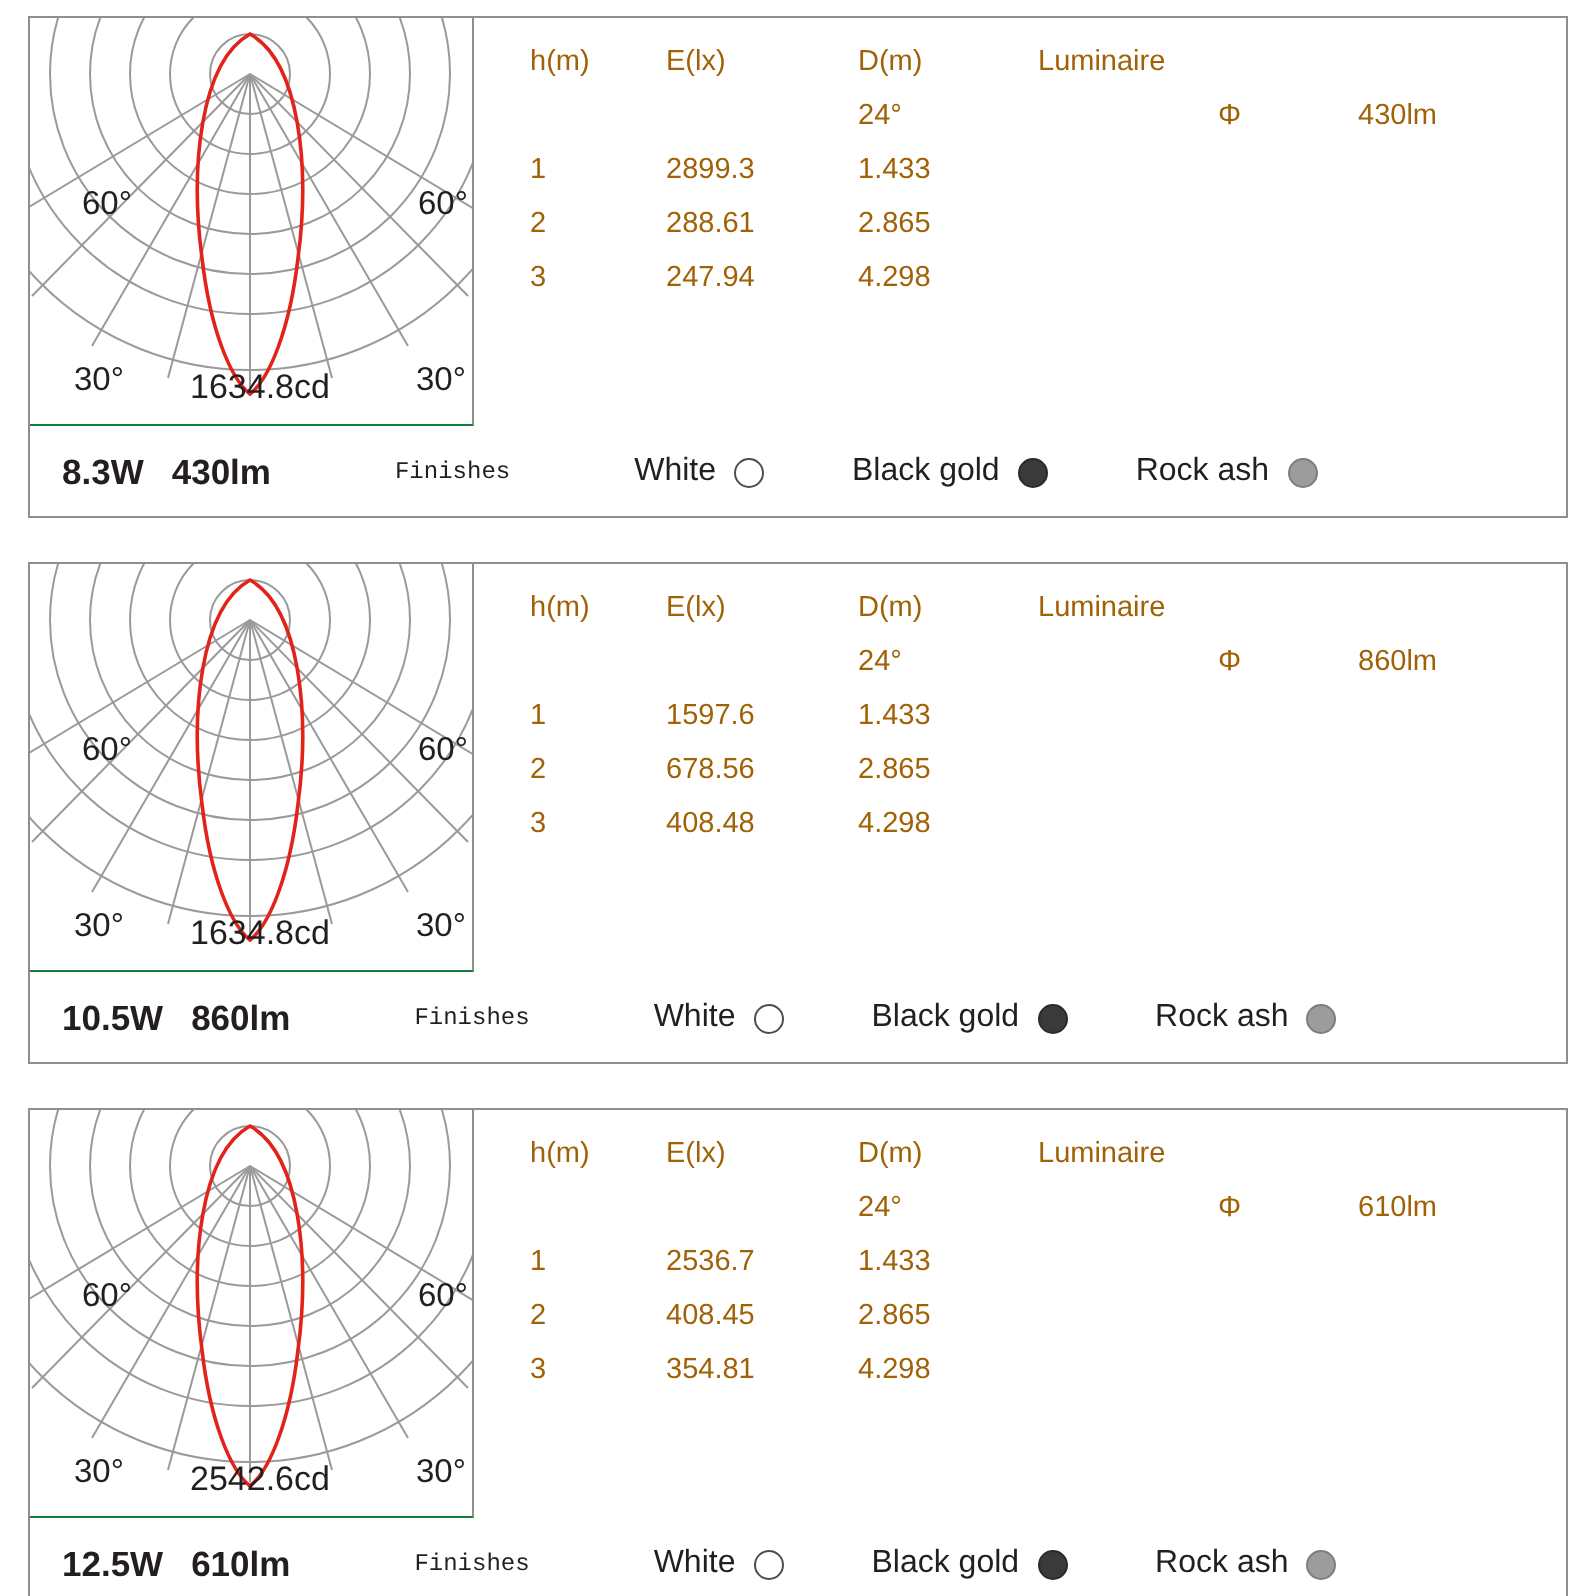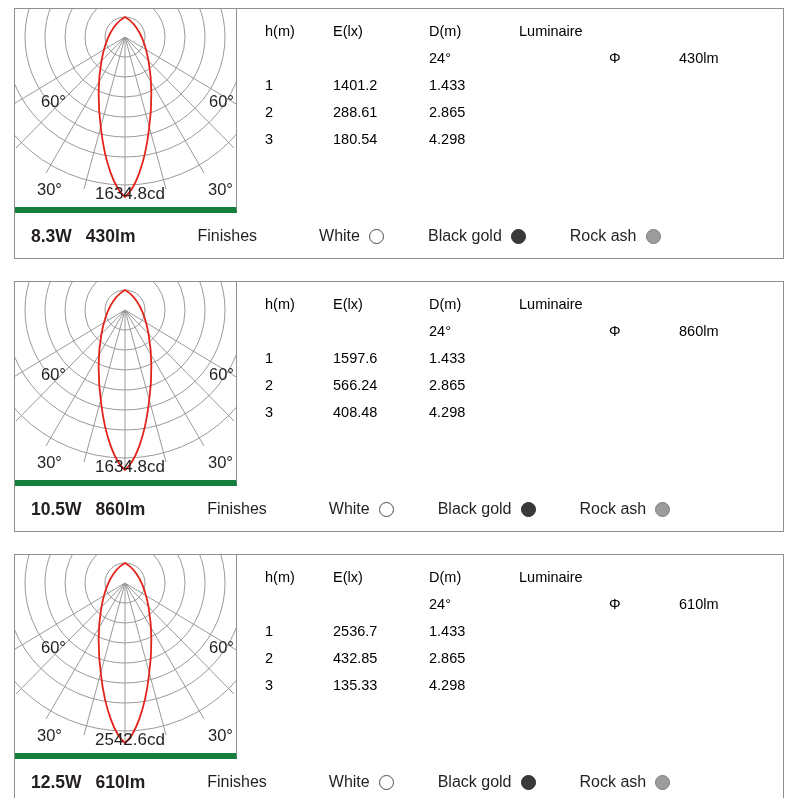--- a/index.html
+++ b/index.html
@@ -35,36 +35,36 @@
     display: flex;
     flex-direction: row;
     align-items: flex-start;
     height: 205px;
     box-sizing: border-box;
   }
   .polar-wrap {
     width: 222px;
     height: 204px;
     border-right: 1px solid #8f8f8f;
-    border-bottom: 6px solid #15803d;
+    border-bottom: 1px solid #15803d;
     box-sizing: border-box;
     position: relative;
     flex: 0 0 auto;
     overflow: hidden;
   }
   .polar-wrap svg { display: block; }
   .table-wrap {
     flex: 1 1 auto;
     padding: 14px 0 0 28px;
     box-sizing: border-box;
   }
   table.photometric {
     border-collapse: collapse;
     font-size: 14.5px;
-    color: #000000;
+    color: #a16207;
   }
   table.photometric th {
     font-weight: normal;
     text-align: left;
     padding: 0 0 11px 0;
   }
   table.photometric td {
     padding: 0 0 11px 0;
     text-align: left;
     font-weight: normal;
@@ -90,22 +90,23 @@
     font-size: 17.5px;
     margin-right: 14px;
     text-align: center;
   }
   .lumen {
     font-weight: bold;
     font-size: 17.5px;
     margin-right: 62px;
   }
   .finishes-label {
-    font-size: 16px;
+    font-size: 12px;
     margin-right: 62px;
+    font-family: Liberation Mono, monospace;
   }
   .finish-opt {
     display: inline-flex;
     align-items: center;
     font-size: 16px;
     margin-right: 44px;
     white-space: nowrap;
   }
   .finish-opt:last-child { margin-right: 0; }
   .swatch {
@@ -182,37 +183,37 @@
             <tr>
               <td></td>
               <td></td>
               <td>24°</td>
               <td></td>
               <td class="sym-cell">Φ</td>
               <td>430lm</td>
             </tr>
             <tr>
               <td>1</td>
-              <td>1401.2</td>
+              <td>2899.3</td>
               <td>1.433</td>
               <td></td>
               <td></td>
               <td></td>
             </tr>
             <tr>
               <td>2</td>
               <td>288.61</td>
               <td>2.865</td>
               <td></td>
               <td></td>
               <td></td>
             </tr>
             <tr>
               <td>3</td>
-              <td>180.54</td>
+              <td>247.94</td>
               <td>4.298</td>
               <td></td>
               <td></td>
               <td></td>
             </tr>
           </tbody>
         </table>
       </div>
     </div>
     <div class="card-bottom">
@@ -288,21 +289,21 @@
             <tr>
               <td>1</td>
               <td>1597.6</td>
               <td>1.433</td>
               <td></td>
               <td></td>
               <td></td>
             </tr>
             <tr>
               <td>2</td>
-              <td>566.24</td>
+              <td>678.56</td>
               <td>2.865</td>
               <td></td>
               <td></td>
               <td></td>
             </tr>
             <tr>
               <td>3</td>
               <td>408.48</td>
               <td>4.298</td>
               <td></td>
@@ -386,29 +387,29 @@
             <tr>
               <td>1</td>
               <td>2536.7</td>
               <td>1.433</td>
               <td></td>
               <td></td>
               <td></td>
             </tr>
             <tr>
               <td>2</td>
-              <td>432.85</td>
+              <td>408.45</td>
               <td>2.865</td>
               <td></td>
               <td></td>
               <td></td>
             </tr>
             <tr>
               <td>3</td>
-              <td>135.33</td>
+              <td>354.81</td>
               <td>4.298</td>
               <td></td>
               <td></td>
               <td></td>
             </tr>
           </tbody>
         </table>
       </div>
     </div>
     <div class="card-bottom">

